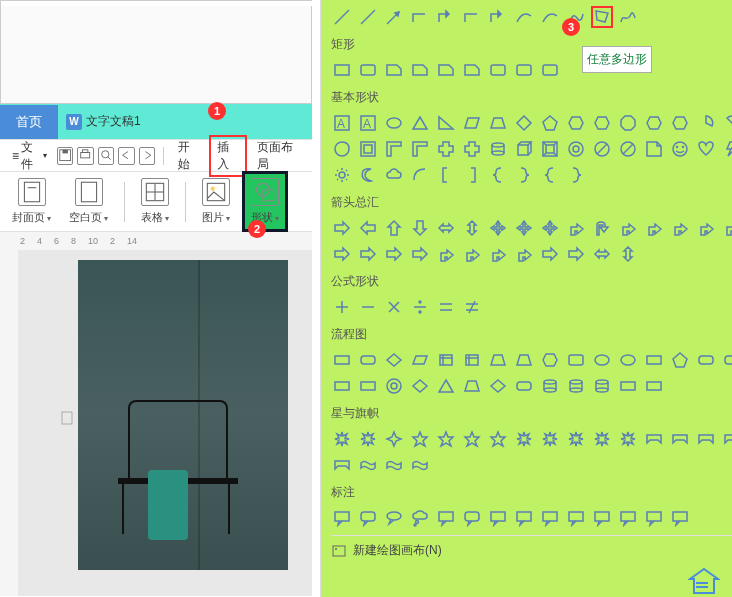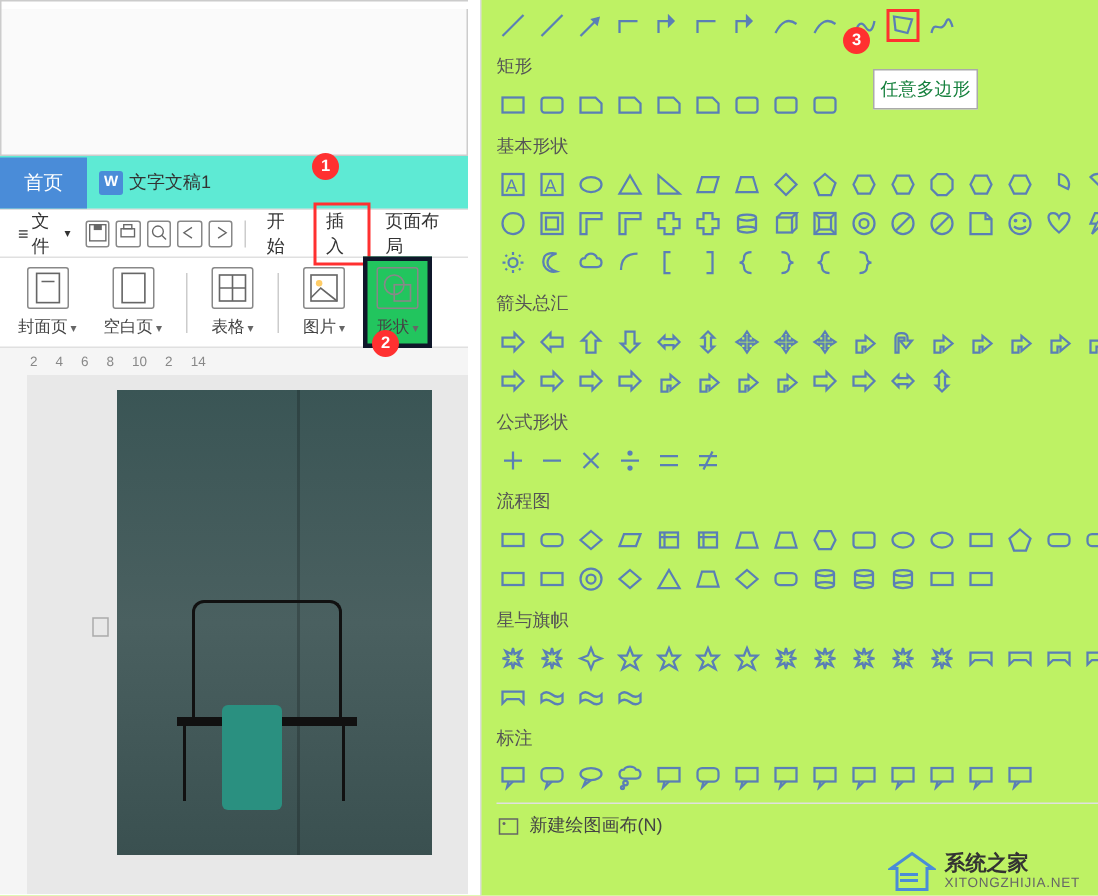--- a/index.html
+++ b/index.html
@@ -1078,17 +1078,13 @@
 
 <div class="badge b3" style="position:absolute">3</div>
 <div class="tooltip">任意多边形</div>
 
 <div class="watermark">
   <svg class="logo" viewBox="0 0 32 28">
     <path d="M16 2 L30 12 L26 12 L26 26 L6 26 L6 12 L2 12 Z" fill="none" stroke="#4a8cd8" stroke-width="2"></path>
     <line x1="8" y1="16" x2="20" y2="16" stroke="#4a8cd8" stroke-width="2"></line>
     <line x1="8" y1="20" x2="20" y2="20" stroke="#4a8cd8" stroke-width="2"></line>
   </svg>
-  <div class="text">
-    <span class="cn">系统之家</span>
-    <span class="en">XITONGZHIJIA.NET</span>
-  </div>
 </div>
 
 </body></html>

